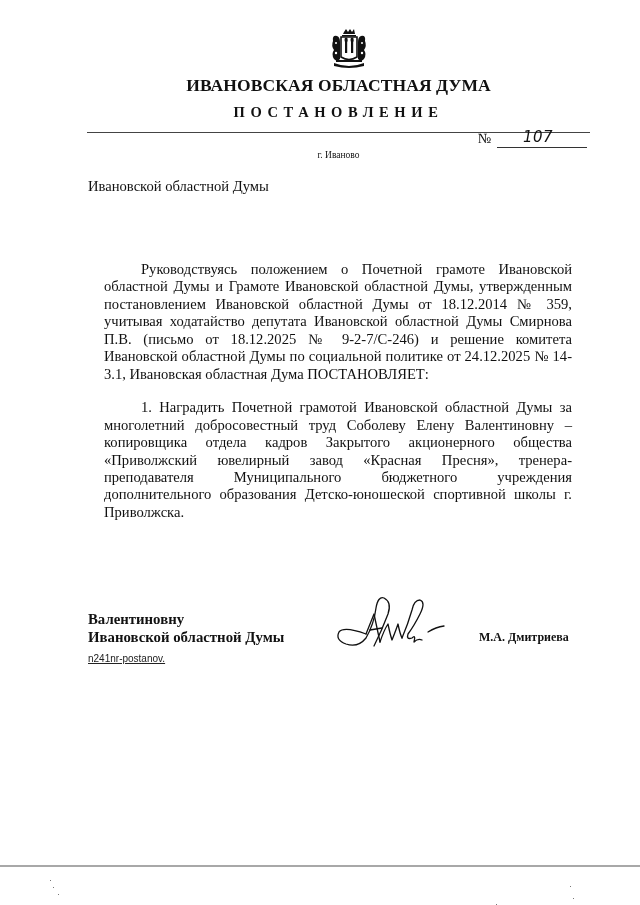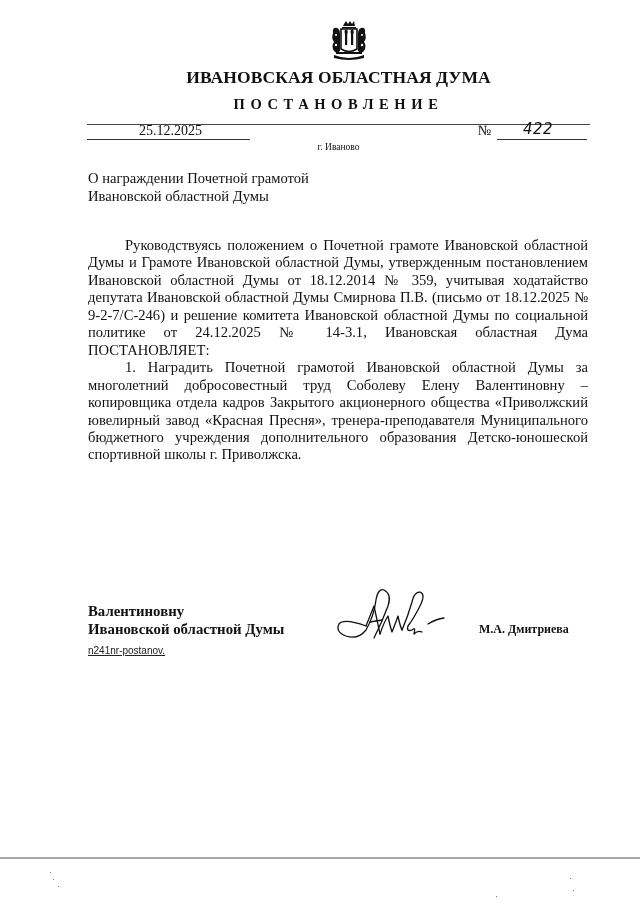--- a/index.html
+++ b/index.html
@@ -1,20 +1,20 @@
 <!DOCTYPE html>
 <html><head>
   <meta charset="utf-8">
   <style>
     html, body { margin: 0; padding: 0; }
     body {
       width: 640px; height: 905px; background: #ffffff; position: relative; overflow: hidden;
       font-family: "Liberation Serif", "DejaVu Serif", serif; color: #111;
     }
-    .page { position: absolute; left: 0; top: 0; width: 640px; height: 859px; }
+    .page { position: absolute; left: 0; top: 8px; width: 640px; height: 859px; }
     .bottom-edge { position: absolute; left: 0; right: 0; bottom: 0; height: 2px; background: #a8a8a8; }
 
     .emblem { position: absolute; left: 331px; top: 21px; width: 36px; height: 40px; }
 
     .org-title {
       position: absolute; left: 0; width: 677px; top: 67px; text-align: center;
       font-weight: bold; font-size: 17.5px; letter-spacing: 0.1px;
     }
     .doc-type {
       position: absolute; left: 0; width: 677px; top: 96px; text-align: center;
@@ -38,21 +38,21 @@
 
     .subject {
       position: absolute; left: 88px; top: 170px; font-size: 14.6px; line-height: 17.6px;
     }
     .subject div { white-space: nowrap; }
 
     .body {
       position: absolute; left: 88px; top: 237px; width: 500px;
       font-size: 14.6px; line-height: 17.45px; text-align: justify;
     }
-    .body p { margin: 0; text-indent: 37px; }
+    .body p { margin: 16px; text-indent: 37px; }
 
     .signer-title {
       position: absolute; left: 88px; top: 602px; font-weight: bold; font-size: 14.8px; line-height: 18px;
     }
     .signature { position: absolute; left: 336px; top: 586px; width: 118px; height: 58px; }
     .signer-name {
       position: absolute; left: 479px; top: 620px; font-weight: bold; font-size: 12px; line-height: 18px;
     }
     .file-ref {
       position: absolute; left: 88px; top: 645px; font-family: "Liberation Sans", sans-serif; font-size: 10px; color: #222; text-decoration: underline;
@@ -83,31 +83,27 @@
         <circle cx="31" cy="14" r="1"></circle>
       <circle cx="5" cy="24" r="1.2"></circle>
         <circle cx="31" cy="24" r="1.2"></circle>
     </g>
   </svg>
 
   <div class="org-title">ИВАНОВСКАЯ ОБЛАСТНАЯ ДУМА</div>
   <div class="doc-type">ПОСТАНОВЛЕНИЕ</div>
 
   <div class="rule-top"></div>
-  <div class="date-field">
-    <span>25.12.2025</span>
-  </div>
   <div class="num-label">№</div>
   <div class="num-field">
-    <span>422</span>
+    <span>107</span>
   </div>
   <div class="city">г. Иваново</div>
 
   <div class="subject">
-    <div>О награждении Почетной грамотой</div>
     <div>Ивановской областной Думы</div>
   </div>
 
   <div class="body">
     <p>Руководствуясь положением о Почетной грамоте Ивановской областной Думы и Грамоте Ивановской областной Думы, утвержденным постановлением Ивановской областной Думы от 18.12.2014 № 359, учитывая ходатайство депутата Ивановской областной Думы Смирнова П.В. (письмо от 18.12.2025 № 9-2-7/С-246) и решение комитета Ивановской областной Думы по социальной политике от 24.12.2025 № 14-3.1, Ивановская областная Дума ПОСТАНОВЛЯЕТ:</p>
     <p>1. Наградить Почетной грамотой Ивановской областной Думы за многолетний добросовестный труд Соболеву Елену Валентиновну – копировщика отдела кадров Закрытого акционерного общества «Приволжский ювелирный завод «Красная Пресня», тренера-преподавателя Муниципального бюджетного учреждения дополнительного образования Детско-юношеской спортивной школы г. Приволжска.</p>
   </div>
 
   <div class="signer-title">
     <div>Валентиновну</div>

